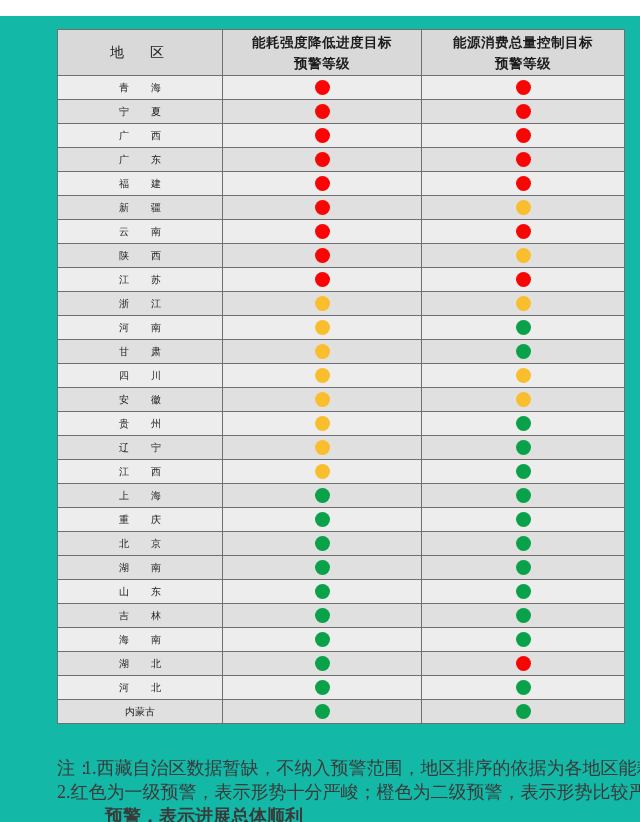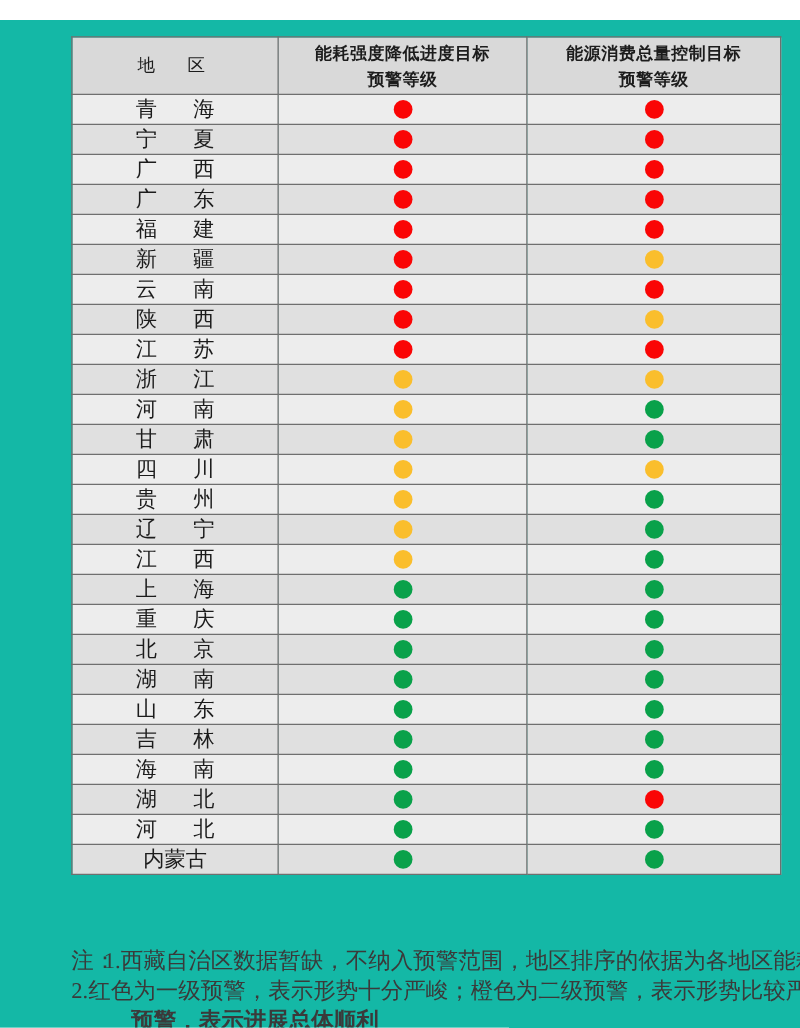--- a/index.html
+++ b/index.html
@@ -65,21 +65,21 @@
     font-size: 14px;
     letter-spacing: 6px;
     text-indent: 6px;
   }
 
   table.warning-table tbody tr { height: 24px; }
   table.warning-table tbody tr.odd  td { background: #ededed; }
   table.warning-table tbody tr.even td { background: #e0e0e0; }
 
   td.region {
-    font-size: 17px;
+    font-size: 10px;
     letter-spacing: 6px;
     text-indent: 6px;
     color: #1c1c1c;
     white-space: nowrap;
   }
   td.region.no-space { letter-spacing: 0px; text-indent: 0px; }
 
   td.dot-cell { line-height: 0; }
 
   .dot {
@@ -204,20 +204,25 @@
           <tr class="even">
             <td class="region">甘　肃</td>
             <td class="dot-cell"><span class="dot orange"></span></td>
             <td class="dot-cell"><span class="dot green"></span></td>
           </tr>
           <tr class="odd">
             <td class="region">四　川</td>
             <td class="dot-cell"><span class="dot orange"></span></td>
             <td class="dot-cell"><span class="dot orange"></span></td>
           </tr>
+          <tr class="even">
+            <td class="region">安　徽</td>
+            <td class="dot-cell"><span class="dot orange"></span></td>
+            <td class="dot-cell"><span class="dot orange"></span></td>
+          </tr>
           <tr class="odd">
             <td class="region">贵　州</td>
             <td class="dot-cell"><span class="dot orange"></span></td>
             <td class="dot-cell"><span class="dot green"></span></td>
           </tr>
           <tr class="even">
             <td class="region">辽　宁</td>
             <td class="dot-cell"><span class="dot orange"></span></td>
             <td class="dot-cell"><span class="dot green"></span></td>
           </tr>

